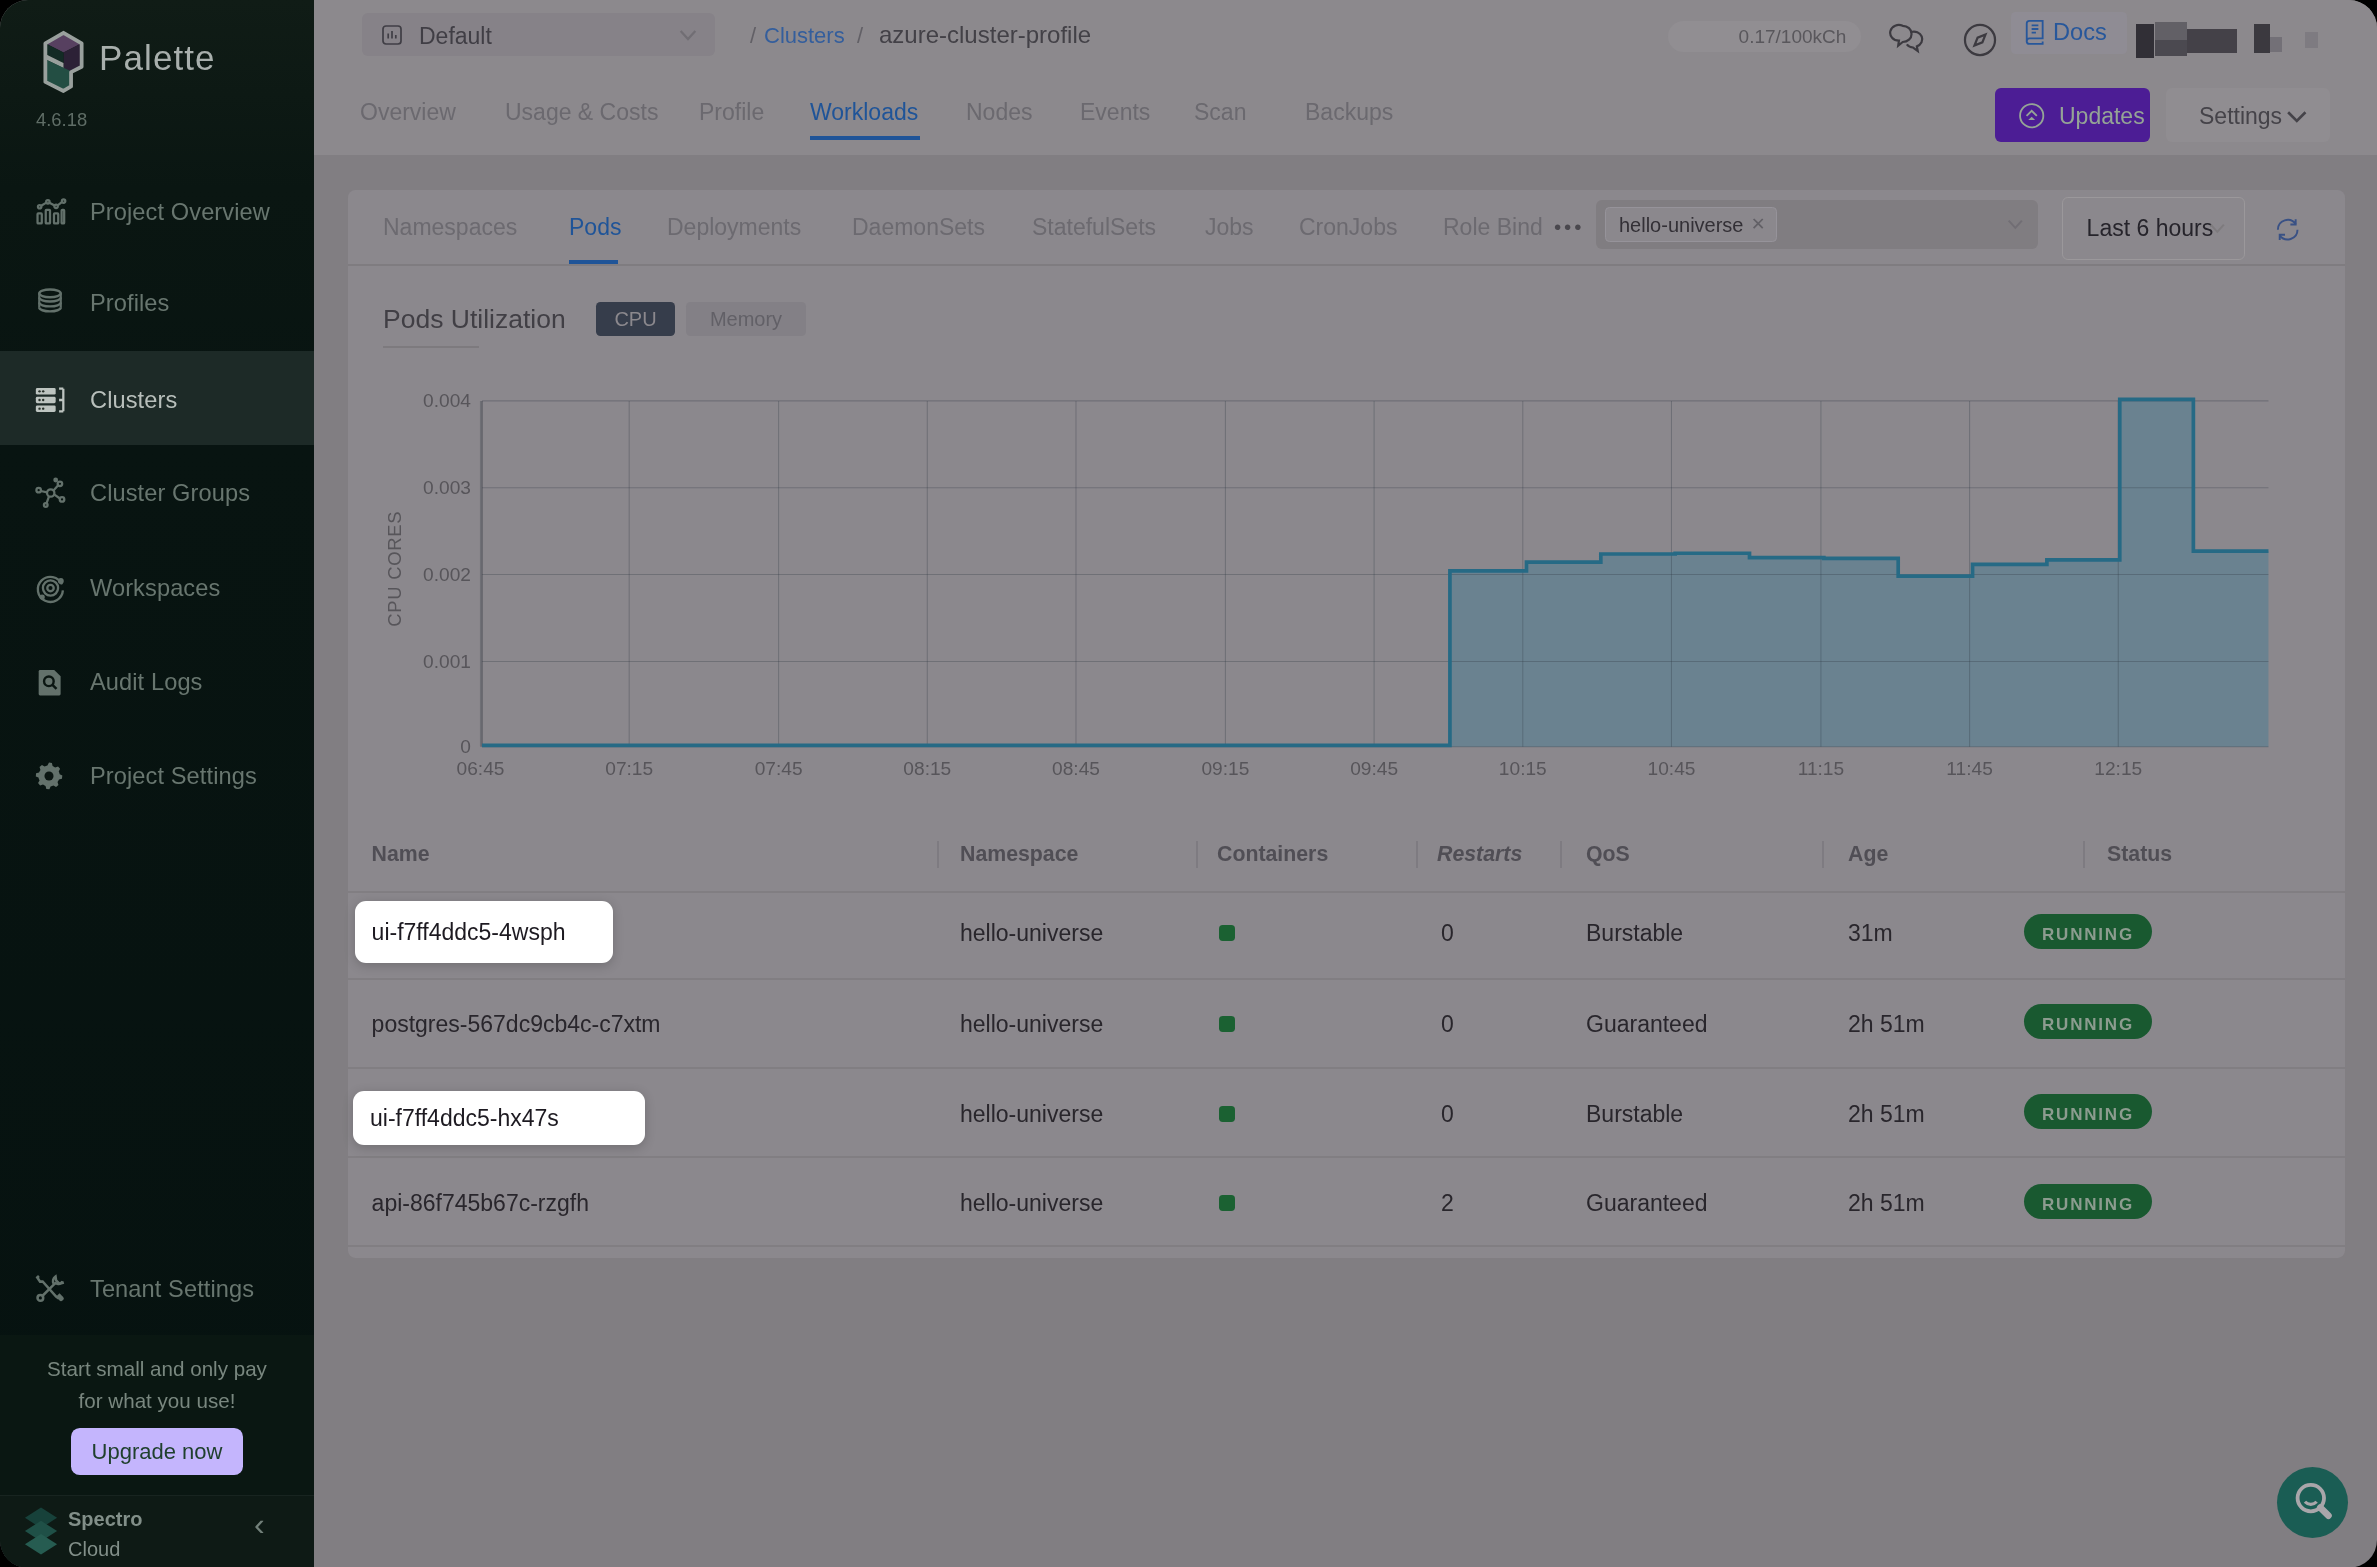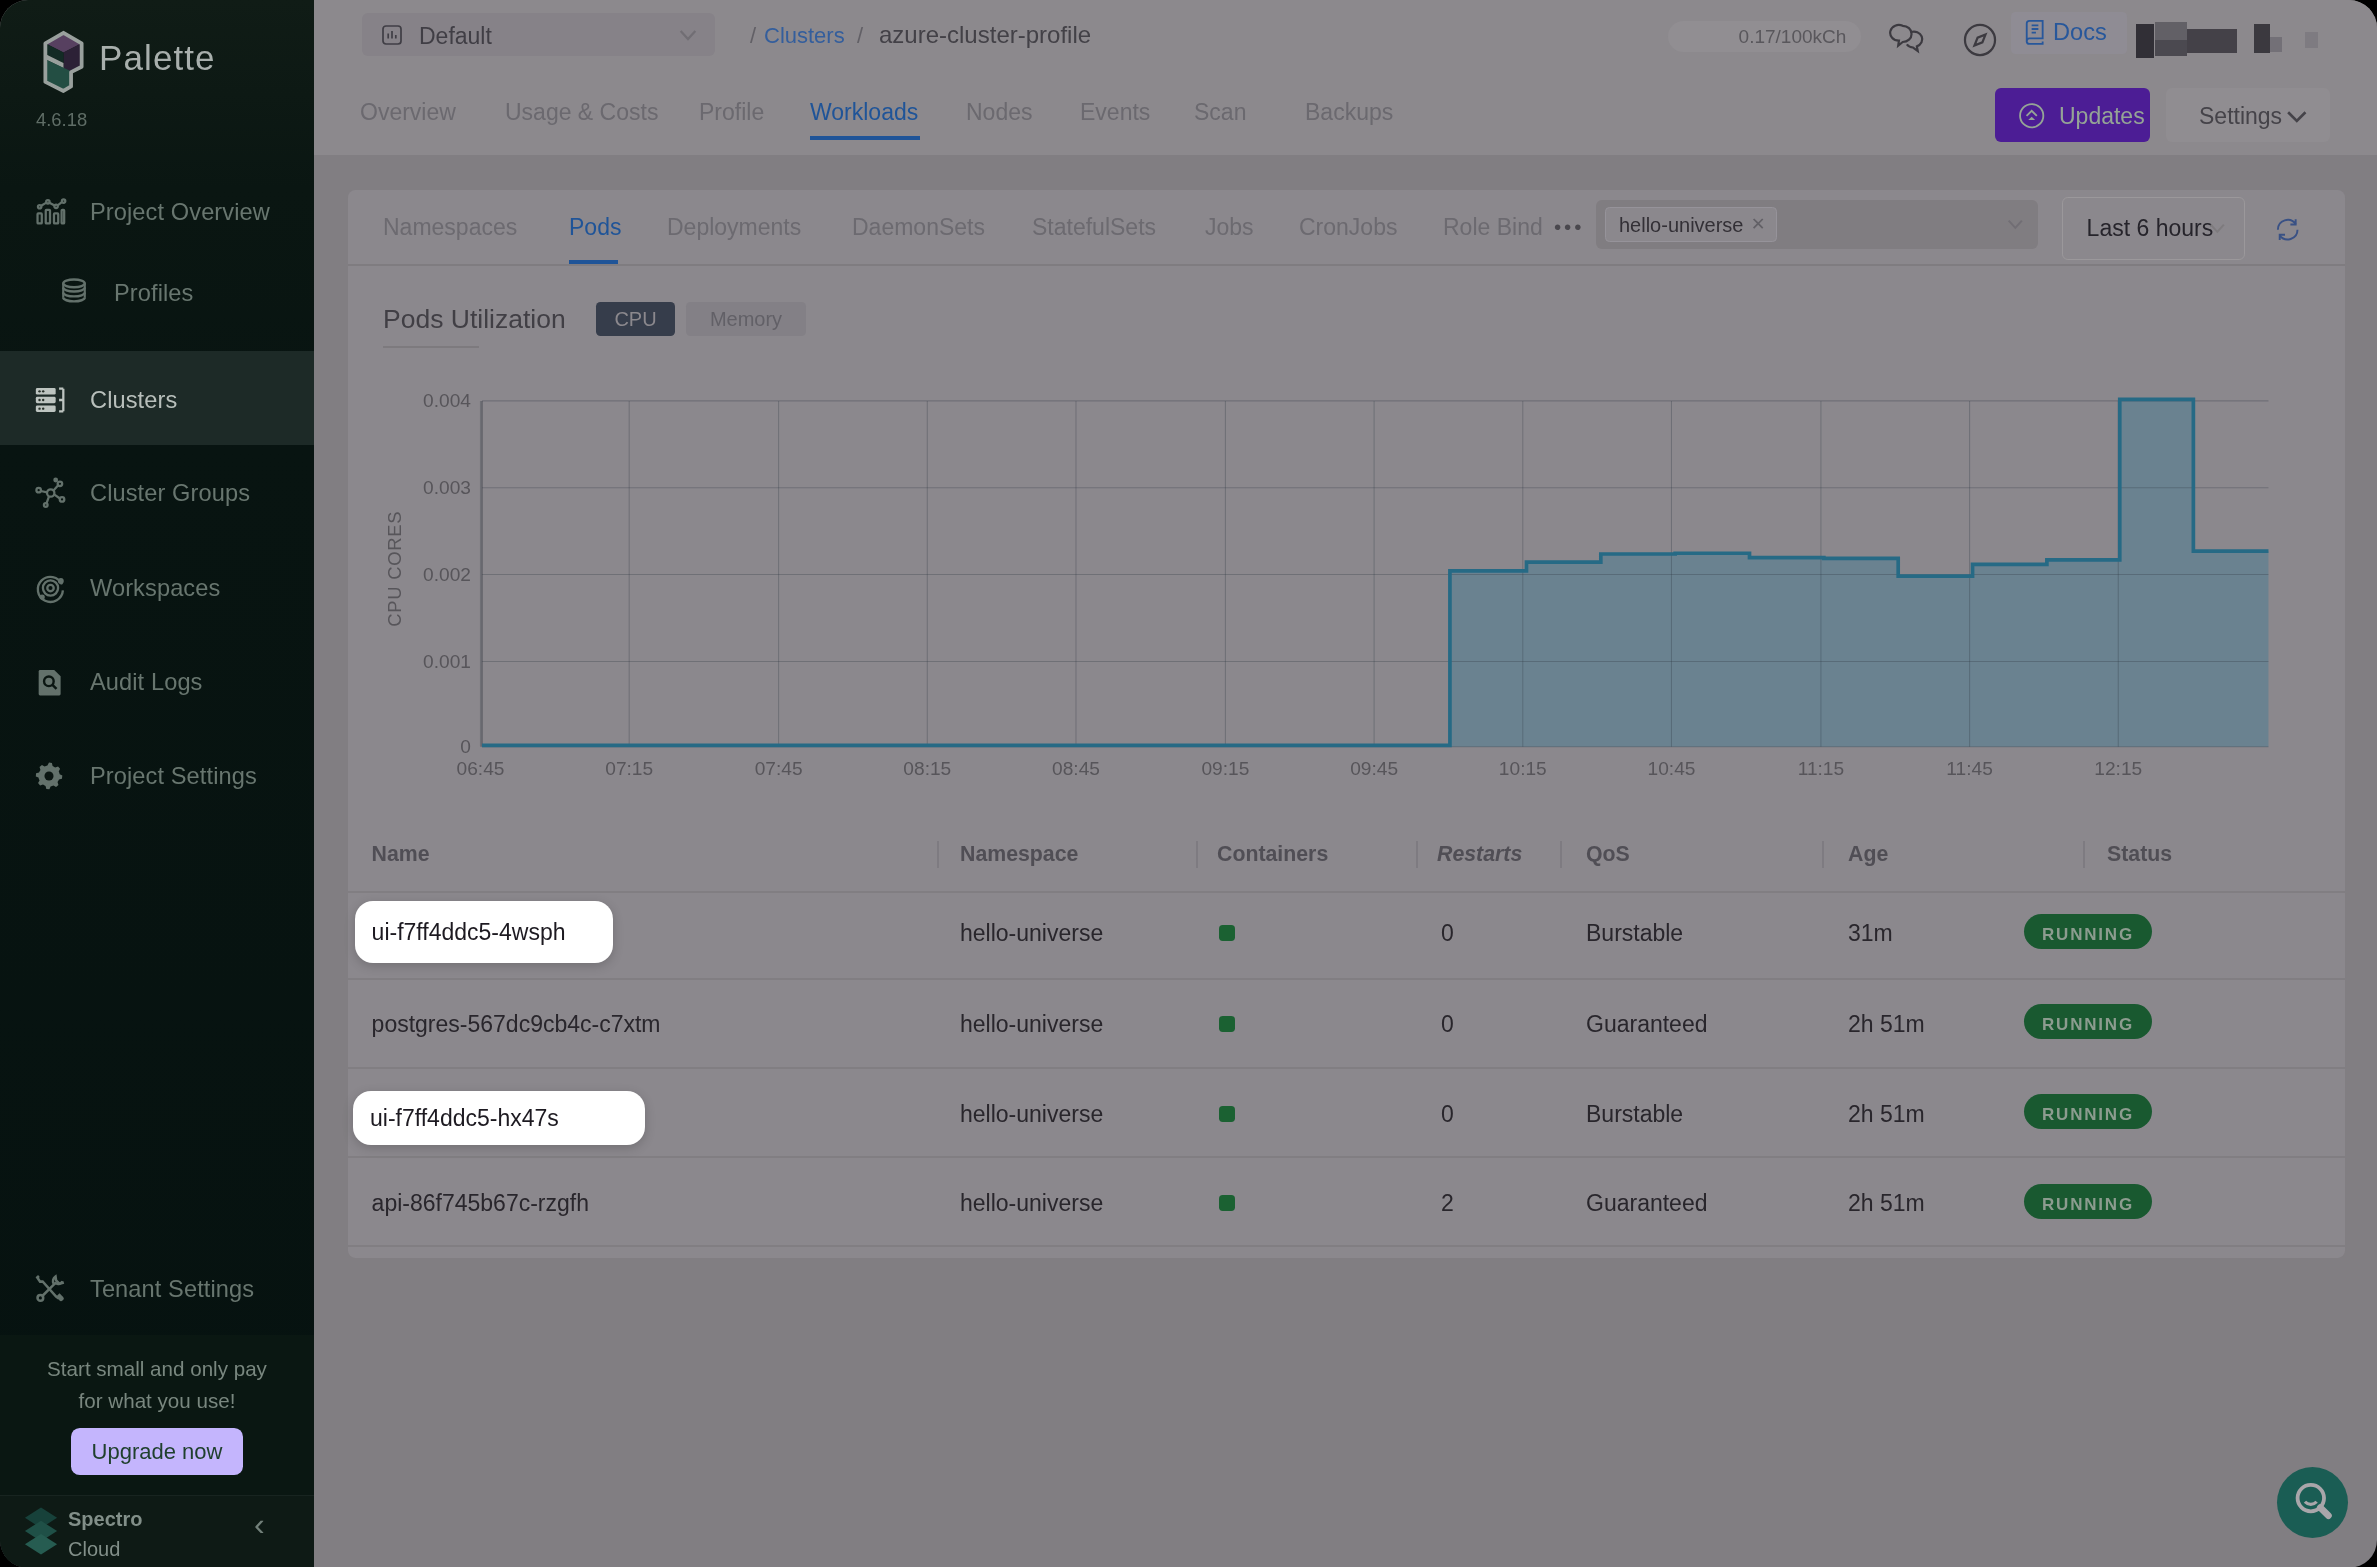--- a/index.html
+++ b/index.html
@@ -65,21 +65,21 @@
 #mem-pill { position:absolute; left:338px; top:112px; width:120px; height:34px; background:#838086; border-radius:4.4px; text-align:center; line-height:34px; font-size:20px; color:#626067; }
 
 
 .th { position:absolute; top:652px; font-size:21.3px; color:#504e55; font-weight:700; }
 .vsep { position:absolute; top:651px; width:1.5px; height:26.5px; background:#7e7b81; }
 .rowline { position:absolute; left:0; width:1997px; height:1.5px; background:#817e82; }
 .cell { position:absolute; font-size:23px; color:#29262c; white-space:nowrap; }
 .sq { position:absolute; left:871px; width:15.5px; height:15.5px; border-radius:3.7px; background:#1b6132; }
 .runpill { position:absolute; left:1676px; width:128px; height:35px; background:#195930; border-radius:20.6px;
   text-align:center; line-height:42px; font-size:17px; font-weight:700; color:#8c9c8f; letter-spacing:1.8px; }
-.hlbox { position:absolute; background:#fff; border-radius:18px; box-shadow:0 2.9px 10.3px rgba(0,0,0,0.18); }
+.hlbox { position:absolute; background:#fff; border-radius:11px; box-shadow:0 2.9px 10.3px rgba(0,0,0,0.18); }
 .hlbox span { position:absolute; left:17px; font-size:23px; color:#1d1a21; white-space:nowrap; }
 
 #fab { position:absolute; left:2277px; top:1467px; width:71px; height:71px; border-radius:50%; background:#1a5d54; }
 </style>
 </head>
 <body>
 <div id="app">
 
   <div id="sidebar">
     <svg class="abs" style="left:40px; top:29.4px;" width="47" height="65" viewBox="0 0 62 86">
@@ -100,21 +100,21 @@
           <rect x="14.8" y="13" width="3" height="7" rx="0.5"></rect>
           <rect x="20.2" y="10.5" width="1.8" height="9.5" rx="0.5"></rect>
         <circle cx="4.7" cy="8.3" r="1.2"></circle>
           <circle cx="10.5" cy="4.8" r="1.2"></circle>
           <circle cx="16.3" cy="8" r="1.2"></circle>
           <circle cx="21.6" cy="4.3" r="1.2"></circle>
         <path d="M5.8,7.6 L9.4,5.4 M11.6,5.4 L15.2,7.4 M17.4,7.3 L20.6,4.9"></path>
       </svg>
       <span class="lbl">Project Overview</span>
       </div>
-    <div class="menu-item" style="top:246px;margin-left:24px;">
+    <div class="menu-item" style="top:256px;">
       <svg width="34" height="34" viewBox="0 0 24 24" fill="none" stroke="#63716b" stroke-width="1.7">
         <ellipse cx="12" cy="5.2" rx="7.6" ry="2.7"></ellipse>
         <path d="M4.4,8.2 C4.4,9.7 7.8,10.9 12,10.9 C16.2,10.9 19.6,9.7 19.6,8.2"></path>
         <path d="M4.4,11.7 C4.4,13.2 7.8,14.4 12,14.4 C16.2,14.4 19.6,13.2 19.6,11.7"></path>
         <path d="M4.4,15.2 C4.4,16.7 7.8,17.9 12,17.9 C16.2,17.9 19.6,16.7 19.6,15.2"></path>
         <path d="M4.4,5.2 L4.4,15.4 M19.6,5.2 L19.6,15.4" stroke-width="1.5"></path>
       </svg>
       <span class="lbl">Profiles</span>
       </div>
     <div class="menu-item" style="top:353px;">

